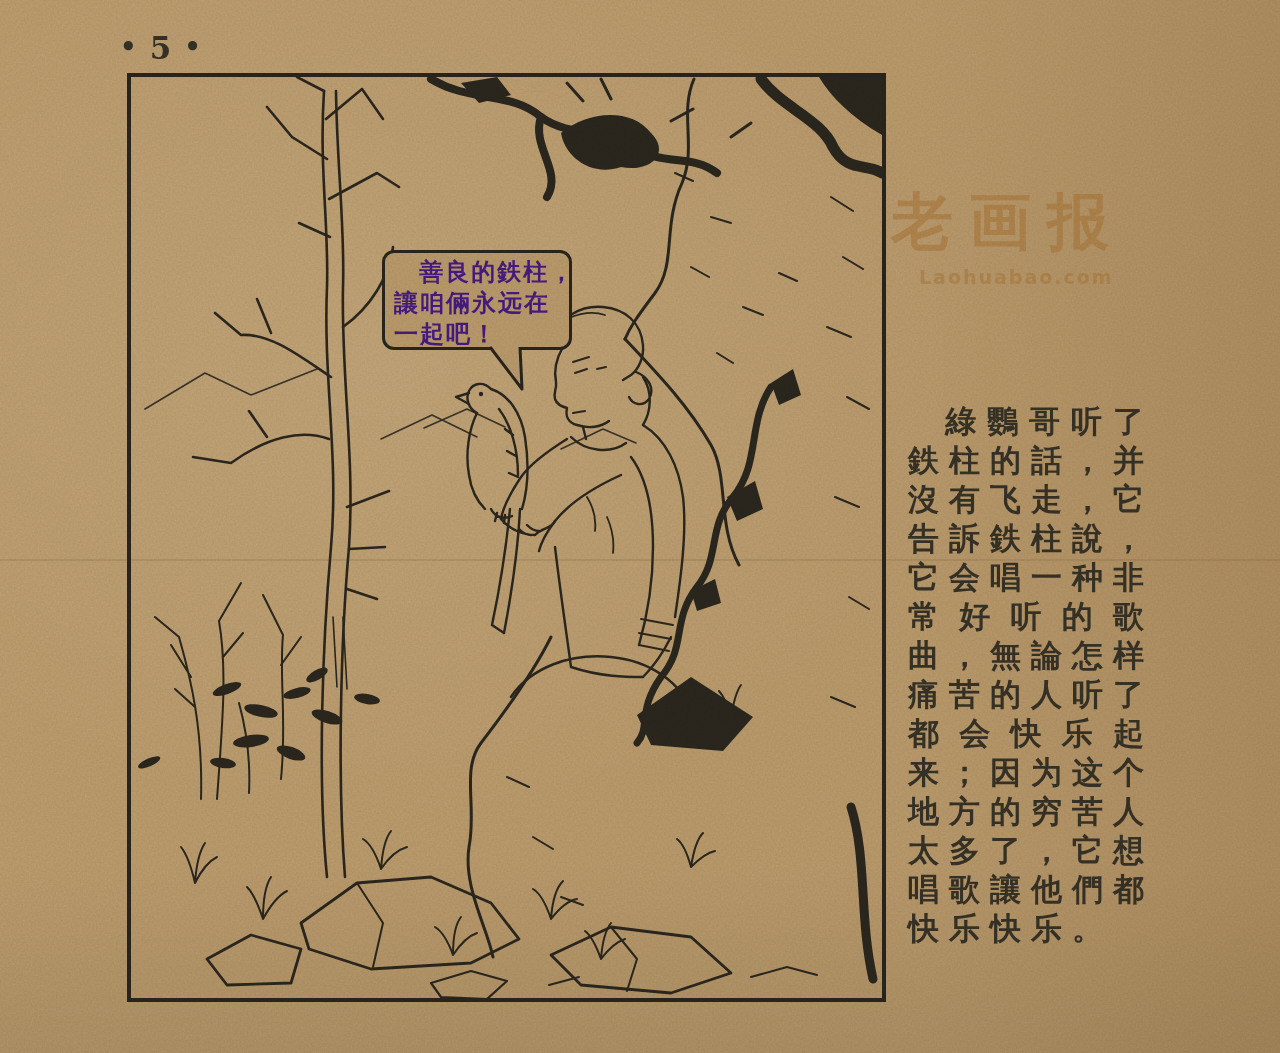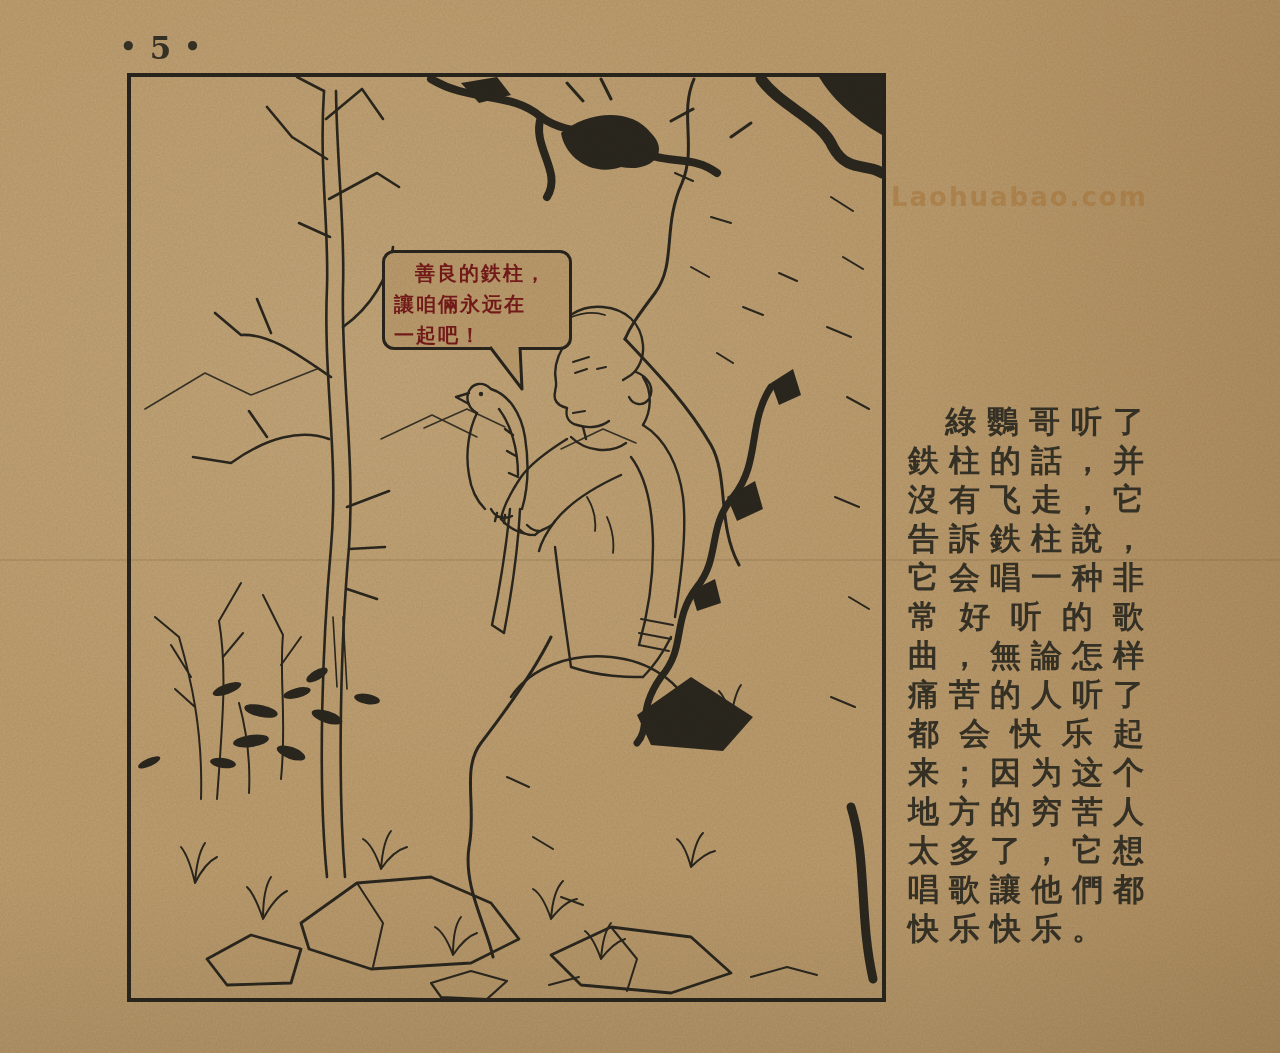--- a/index.html
+++ b/index.html
@@ -33,36 +33,36 @@
   }
   .panel svg.art{position:absolute;left:0;top:0;width:751px;height:921px;}
   
   .bubble{
     position:absolute;left:251px;top:173px;width:190px;height:100px;
     border:3px solid #2c2922;border-radius:12px;
     background:#c9ab7e;box-sizing:border-box;
     padding:5px 9px 0 9px;z-index:3;
   }
   .bubble-line{
-    font-size:20px;line-height:31px;font-weight:bold;
-    color:#7f1d1d;letter-spacing:2px;white-space:nowrap;
-    font-family:Liberation Sans, sans-serif;
+    font-size:24px;line-height:31px;font-weight:bold;
+    color:#4c1d95;letter-spacing:2px;white-space:nowrap;
+    font-family:Liberation Mono, monospace;
   }
   .bubble-line:first-child{text-indent:1.05em;}
   .bubble-tail{position:absolute;left:0;top:94px;width:160px;height:46px;overflow:visible;}
   
   .watermark{position:absolute;left:891px;top:180px;width:260px;z-index:2;}
   .watermark-cn{
     font-size:62px;font-weight:900;letter-spacing:16px;
     color:rgba(184,128,60,0.55);white-space:nowrap;
     font-family:"DejaVu Sans", sans-serif;
   }
   .watermark-url{
-    margin-top:2px;font-size:26px;font-weight:bold;letter-spacing:2px;
-    color:rgba(184,128,60,0.5);white-space:nowrap;
+    margin-top:2px;font-size:19px;font-weight:bold;letter-spacing:2px;
+    color:rgba(184,128,60,0.5);white-space:nowrap;margin-left:28px;
   }
   
   .caption{
     position:absolute;left:908px;top:402px;width:236px;z-index:2;
   }
   .caption-line{
     display:flex;justify-content:space-between;
     height:39px;font-size:31px;line-height:39px;
     font-weight:bold;color:#3b372c;
     font-family:"DejaVu Sans", sans-serif;
@@ -219,20 +219,21 @@
           <div class="bubble-line">讓咱倆永远在</div>
           <div class="bubble-line">一起吧！</div>
         </div>
       <svg class="bubble-tail" viewBox="0 0 160 46">
         <path d="M105,0 L137,42 L135,0" fill="#c9ab7e" stroke="#2c2922" stroke-width="3" stroke-linejoin="round"></path>
       </svg>
     </div>
   </div>
 
   <div class="watermark">
+    <div class="watermark-cn">老画报</div>
     <div class="watermark-url">Laohuabao.com</div>
   </div>
 
   <div class="caption">
       <div class="caption-line">
         <span class="char ispace"></span>
         <span class="char">綠</span>
         <span class="char">鸚</span>
         <span class="char">哥</span>
         <span class="char">听</span>

